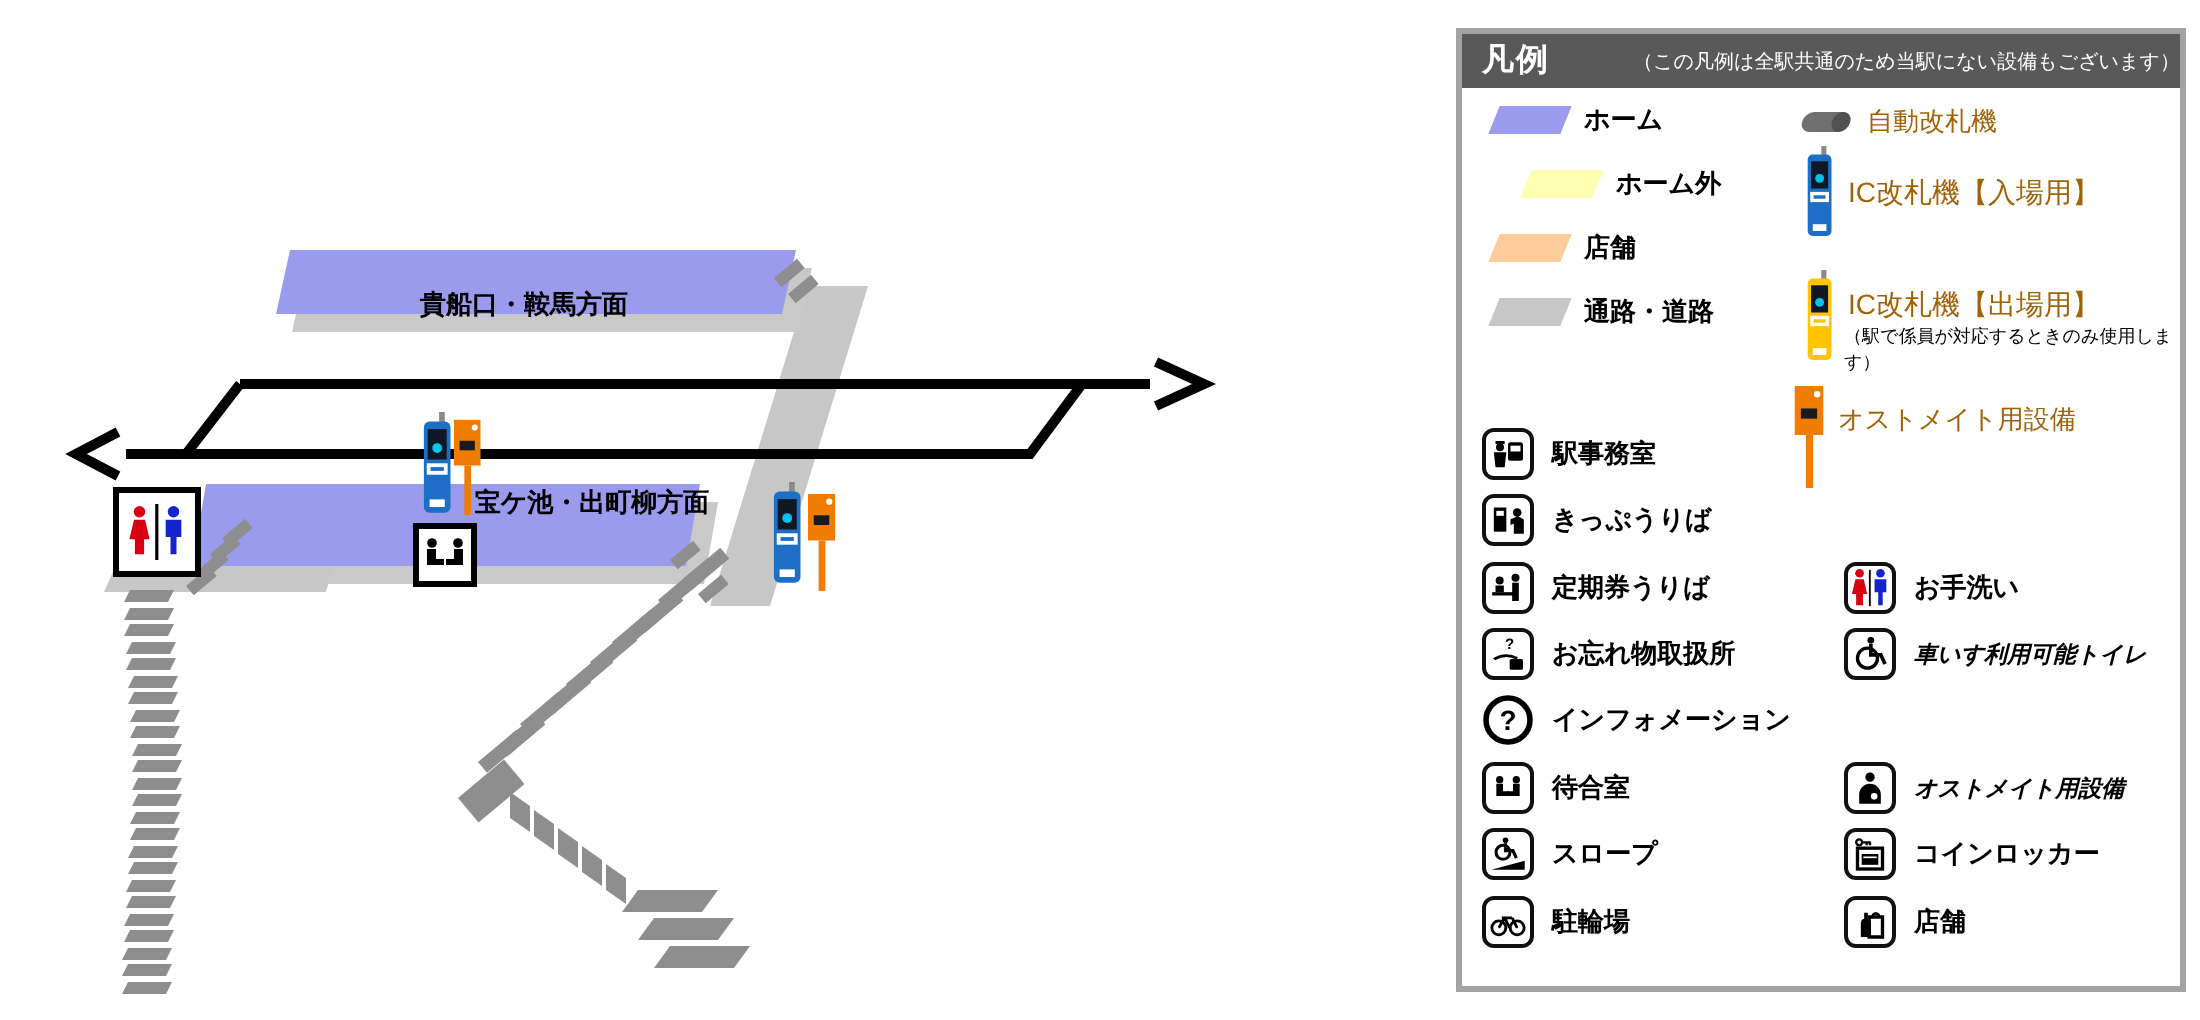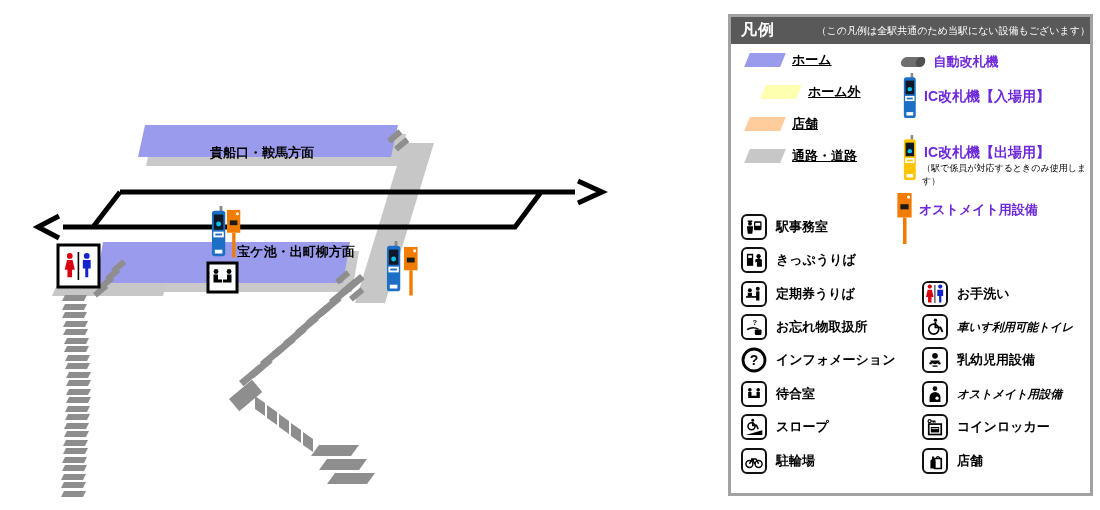--- a/index.html
+++ b/index.html
@@ -9,28 +9,28 @@
   
   #legend{position:absolute;left:728px;top:14px;width:365px;height:482px;
           border:3px solid #a2a2a2;background:#fff;box-sizing:border-box;}
   .lg-header{height:27px;background:#595959;color:#fff;display:flex;align-items:center;
              padding-left:10px;gap:5px;white-space:nowrap;overflow:hidden;justify-content:space-between;}
   .lg-title{font-size:16px;font-weight:bold;letter-spacing:1px;}
   .lg-note{font-size:10px;}
   .lg-body{position:relative;width:100%;height:calc(100% - 27px);}
   .row{position:absolute;display:flex;align-items:center;gap:9px;white-space:nowrap;}
   .sw{width:36px;height:14px;transform:skewX(-22deg);flex:0 0 auto;}
-  .sw-label{font-size:13px;font-weight:bold;color:#000;text-decoration:underline;}
+  .sw-label{font-size:13px;font-weight:bold;color:#000;}
   .libox{width:26px;height:26px;border:2.5px solid #111;border-radius:6px;background:#fff;
          display:flex;align-items:center;justify-content:center;box-sizing:border-box;flex:0 0 auto;}
   .noborder{border:none;}
   .flabel{font-size:13px;font-weight:bold;color:#000;}
   .flabel.sm{font-size:11.5px;font-style:italic;}
   .mrow{position:absolute;white-space:nowrap;}
-  .mlabel{font-size:14px;font-weight:bold;color:#6d28d9;text-align:center;}
+  .mlabel{font-size:14px;font-weight:normal;color:#a16207;text-align:center;}
   .mlabel.s13{font-size:13px;}
   .mnote{font-size:9px;color:#000;}
   .abs{position:absolute;}
 </style>
 </head>
 <body>
 
 <div id="stage">
 
   <svg width="0" height="0" style="position:absolute" aria-hidden="true">
@@ -350,32 +350,20 @@
       <div class="row" style="left:191px;top:270px">
         <span class="libox">
           <svg width="20" height="20" viewBox="0 0 24 24">
             <circle cx="10.5" cy="14.5" r="6" fill="none" stroke="#000" stroke-width="2"></circle>
             <circle cx="12.5" cy="3.8" r="2" fill="#000"></circle>
             <path d="M12.5 6 v6.5 h6 l2.5 5.5" fill="none" stroke="#000" stroke-width="2.2"></path>
           </svg>
         </span>
         <span class="flabel sm">車いす利用可能トイレ</span>
       </div>
-      <div class="row" style="left:191px;top:303px">
-        <span class="libox">
-          <svg width="20" height="20" viewBox="0 0 24 24" fill="#000">
-            <circle cx="12" cy="7" r="3.4"></circle>
-            <path d="M6.5 12.5 a5.5 4.5 0 0 0 11 0 z"></path>
-            <circle cx="6.8" cy="16" r="1.5"></circle>
-              <circle cx="17.2" cy="16" r="1.5"></circle>
-            <rect x="9" y="18.5" width="6" height="1.6"></rect>
-          </svg>
-        </span>
-        <span class="flabel">乳幼児用設備</span>
-      </div>
       <div class="row" style="left:191px;top:337px">
         <span class="libox">
           <svg width="20" height="20" viewBox="0 0 24 24" fill="#000">
             <circle cx="12" cy="5.5" r="2.8"></circle>
             <path d="M5.5 21.5 v-5.5 a6.5 6.5 0 0 1 13 0 v5.5 z"></path>
             <circle cx="14.5" cy="17" r="2" fill="#fff"></circle>
           </svg>
         </span>
         <span class="flabel sm">オストメイト用設備</span>
       </div>

